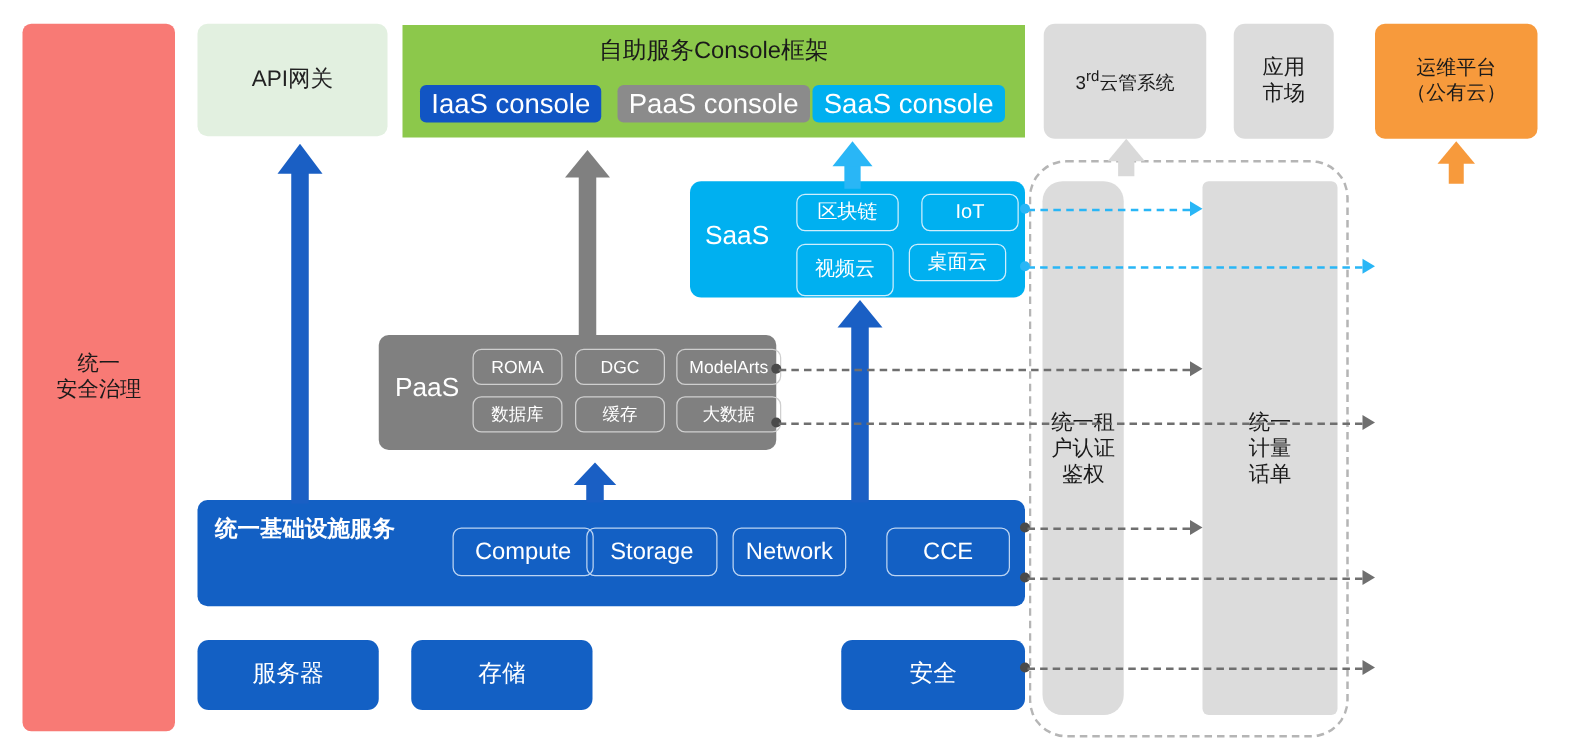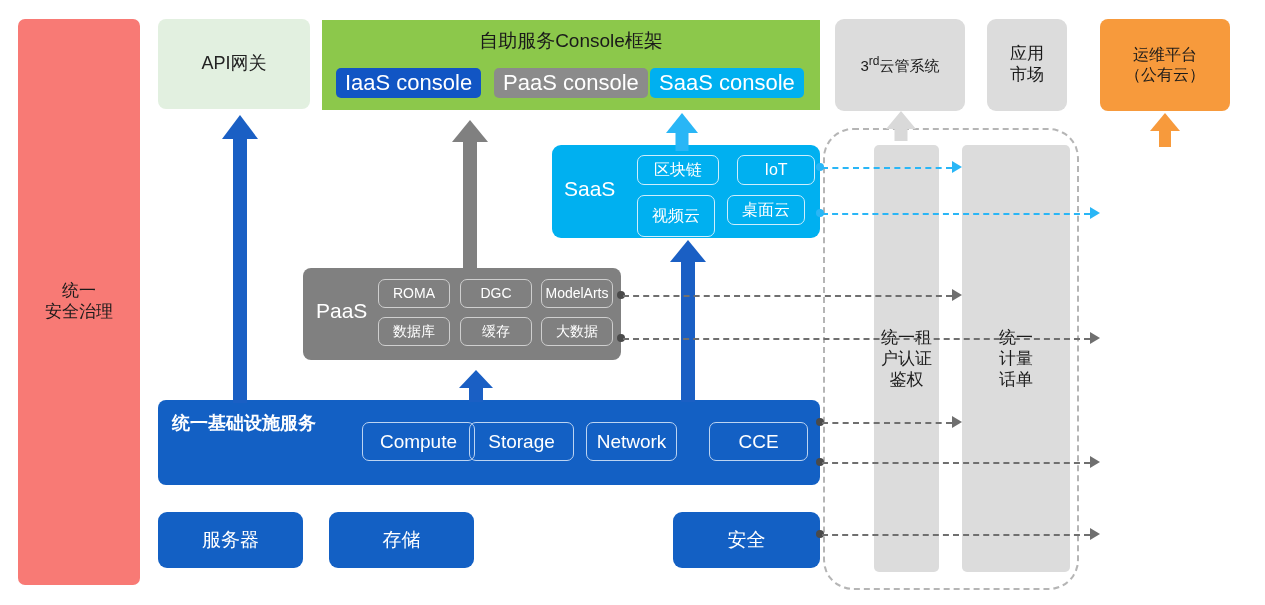--- a/index.html
+++ b/index.html
@@ -143,21 +143,21 @@
     border-radius: 7px;
     color: #ffffff;
     display: flex; align-items: center; justify-content: center;
     font-size: 14px;
     box-sizing: border-box;
   }
   .pc-r1 { top: 11px; height: 29px; }
   .pc-r2 { top: 49px; height: 29px; }
   .pc-c1 { left: 75px;  width: 72px; }
   .pc-c2 { left: 157px; width: 72px; }
-  .pc-c3 { left: 238px; width: 72px; }
+  .pc-c3 { left: 238px; width: 84px; }
 
   
   .infra-bar {
     left: 158px; top: 400px; width: 662px; height: 85px;
     background: #1360c4;
     border-radius: 8px;
     display: block;
   }
   .infra-label {
     position: absolute; left: 14px; top: 13px;
@@ -205,21 +205,21 @@
     background: #dcdcdc;
     border-radius: 5px;
     display: flex;
     align-items: center;
     justify-content: center;
     text-align: center;
     color: #1a1a1a;
     font-size: 17px;
     line-height: 1.25;
   }
-  .col-auth  { left: 874px; top: 145px; width: 65px;  height: 427px; }
+  .col-auth  { left: 834px; top: 145px; width: 65px;  height: 427px; border-radius: 16px; }
   .col-meter { left: 962px; top: 145px; width: 108px; height: 427px; }
 
   
   .barrow {
     position: absolute;
   }
   .barrow .stem {
     position: absolute;
     left: 50%;
     transform: translateX(-50%);

